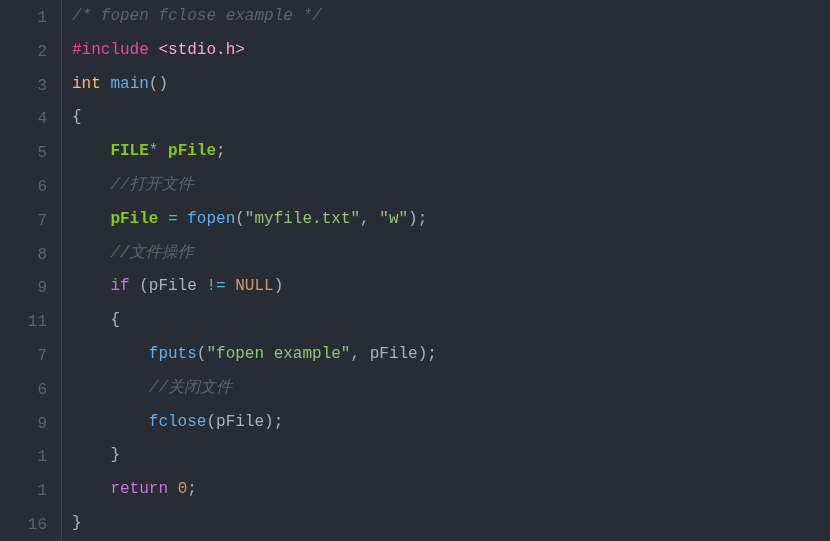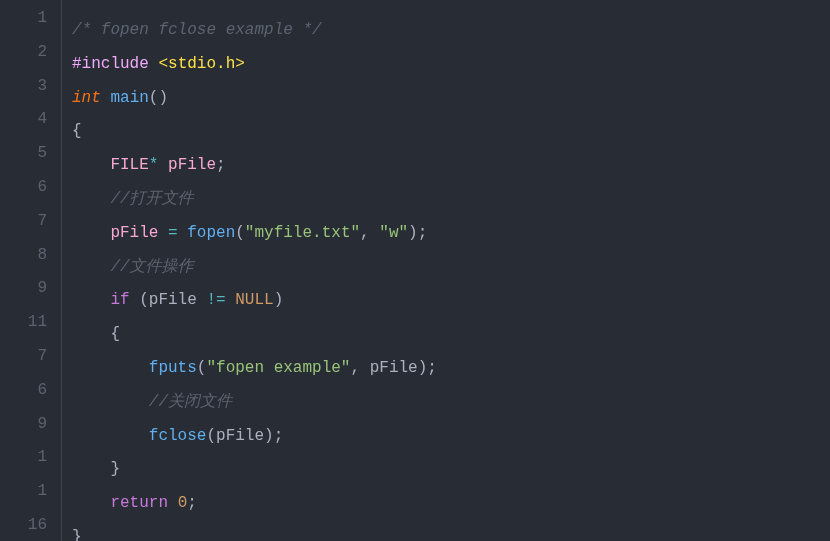--- a/index.html
+++ b/index.html
@@ -26,37 +26,37 @@
     border-right: 1px solid #3e4451;
     flex-shrink: 0;
     padding-top: 2px;
   }
   .gutter .ln {
     height: 33.8px;
     font-size: 16px;
   }
   .code {
     padding-left: 10px;
-    padding-top: 14px;
+    padding-top: 0;
     white-space: pre;
   }
   .code .line {
     height: 33.8px;
   }
   .tok-comment { color: #5c6370; font-style: italic; }
   .tok-keyword { color: #c678dd; text-align: center; }
-  .tok-preproc { color: #f0abfc; margin-top: 28px; }
+  .tok-preproc { color: #ec4899; margin-top: 28px; }
   .tok-string  { color: #98c379; }
-  .tok-include-path { color: #fde047; }
-  .tok-type    { color: #f97316; font-style: italic; }
+  .tok-include-path { color: #f9a8d4; }
+  .tok-type    { color: #fdba74; }
   .tok-func    { color: #61afef; text-align: center; }
   .tok-number  { color: #d19a66; }
   .tok-const   { color: #d19a66; }
   .tok-punct   { color: #abb2bf; }
-  .tok-ident   { color: #f9a8d4; }
+  .tok-ident   { color: #84cc16; font-weight: bold; }
   .tok-operator{ color: #56b6c2; }
 </style>
 </head>
 <body>
 
 <div class="editor">
   <div class="gutter" id="gutter">
       <div class="ln">1</div>
       <div class="ln">2</div>
       <div class="ln">3</div>

